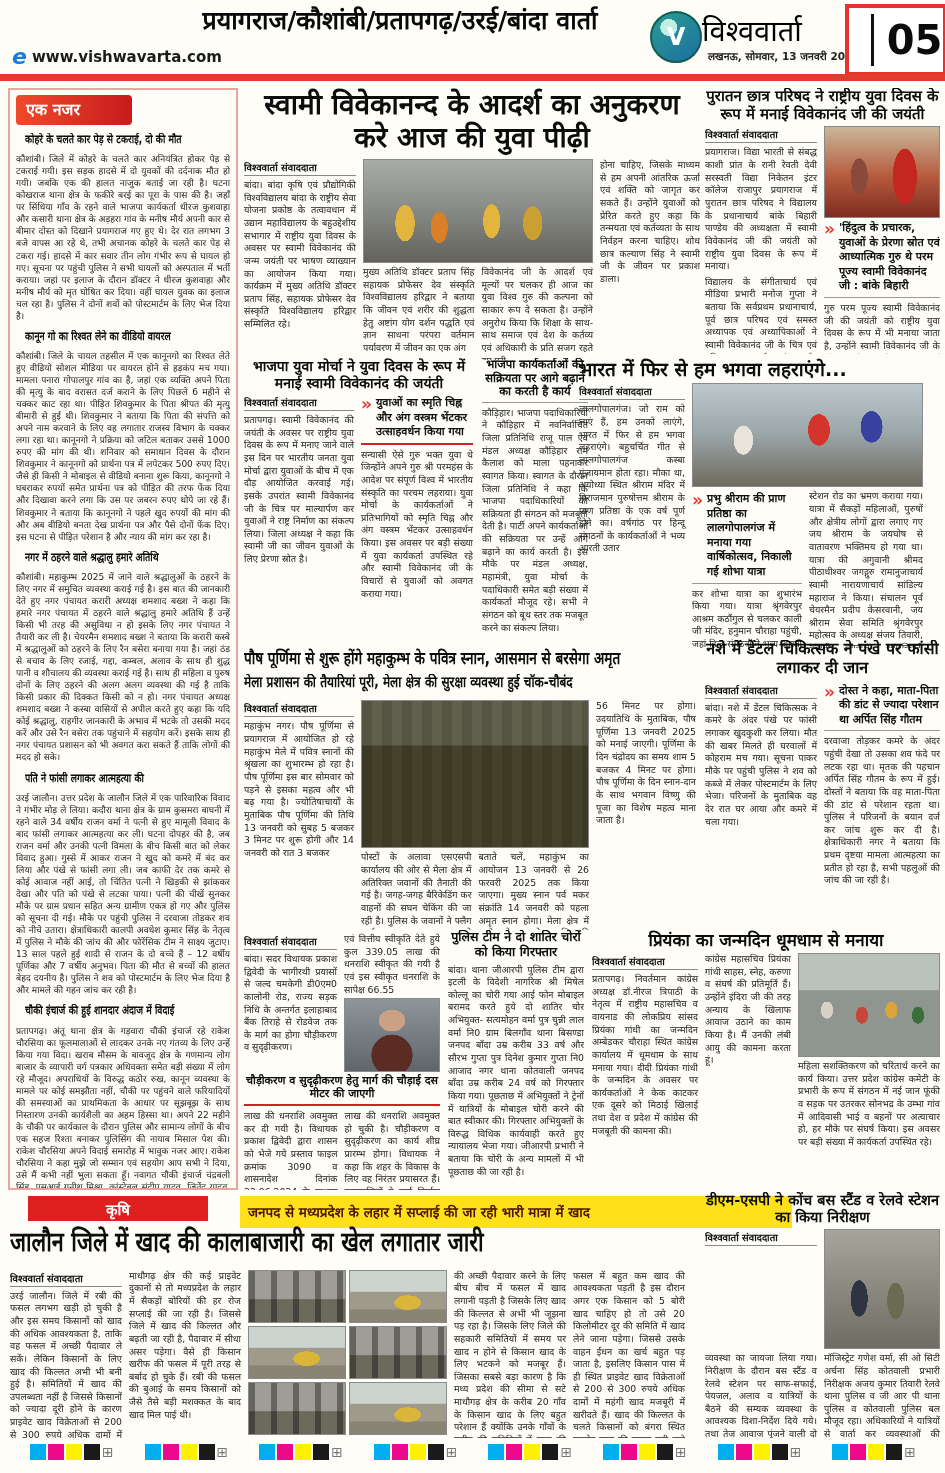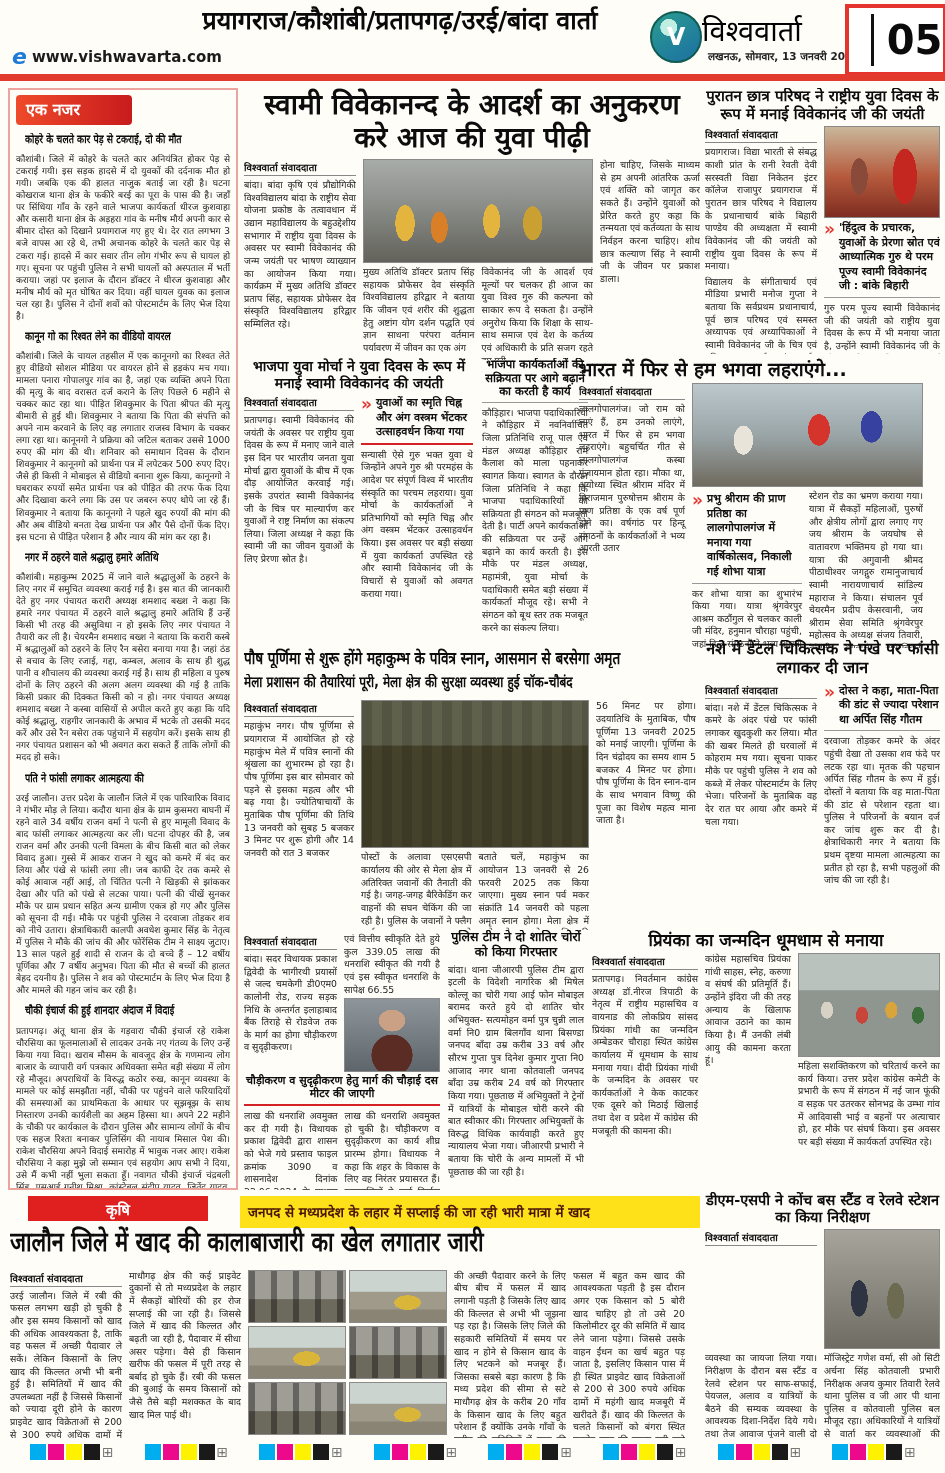--- a/index.html
+++ b/index.html
@@ -65,21 +65,21 @@
   .ph-officials{background:radial-gradient(ellipse 14px 30px at 30% 58%,#2e3442 0 60%,transparent 61%),
     radial-gradient(ellipse 14px 30px at 62% 60%,#6d6a52 0 60%,transparent 61%),
     linear-gradient(180deg,#a7a49c,#6f6c64);}
   .ph-street{background:radial-gradient(ellipse 22px 12px at 60% 62%,#d9b63a 0 60%,transparent 61%),
     linear-gradient(180deg,#ccd4d0 0 40%,#a09a8a 41% 75%,#8a8474 76% 100%);}
   .ph-shop{background:linear-gradient(180deg,#d9d7cd 0 55%,#94907f 56% 100%),
     repeating-linear-gradient(90deg,#777 0 6px,#bbb 6px 22px);background-blend-mode:multiply;}
   
   .krishi-tag{left:28px;top:1196px;width:180px;height:25px;background:#e01f1f;color:#fff;font-weight:bold;
               font-size:15px;display:flex;align-items:center;justify-content:center;}
-  .yellow-band{left:240px;top:1196px;width:460px;height:25px;background:#ffe11a;color:#4a1505;font-weight:bold;
+  .yellow-band{left:240px;top:1196px;width:552px;height:25px;background:#ffe11a;color:#4a1505;font-weight:bold;
               font-size:13.5px;display:flex;align-items:center;padding:16px 8px;box-sizing:border-box;text-align:center;}
   .photogrid{display:grid;grid-template-columns:98px 98px;grid-auto-rows:53px;gap:3px;}
   .printbar{left:30px;top:1444px;width:886px;display:flex;justify-content:space-between;}
   .cmyk{display:flex;gap:2px;align-items:center;}
   .sq{width:16px;height:16px;}
   .sq.c{background:#00adee}.sq.m{background:#ec098c}.sq.y{background:#fff200}.sq.k{background:#1a1a1a}
   .reg{color:#777;font-size:14px;line-height:1;}
 </style>
 </head>
 <body>

